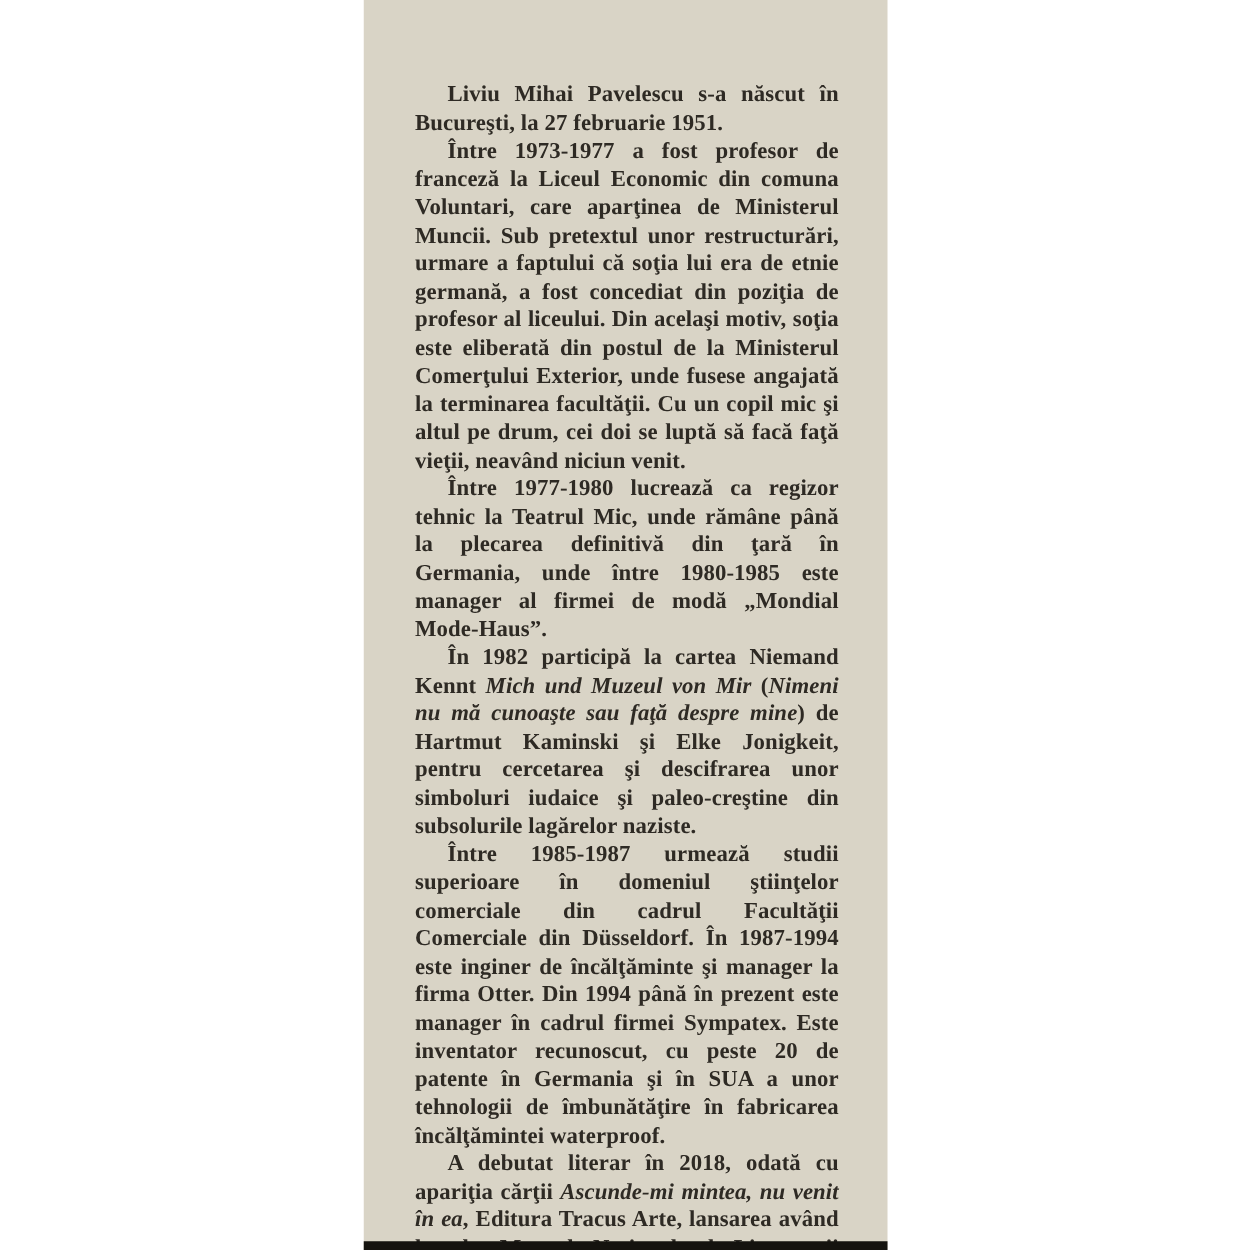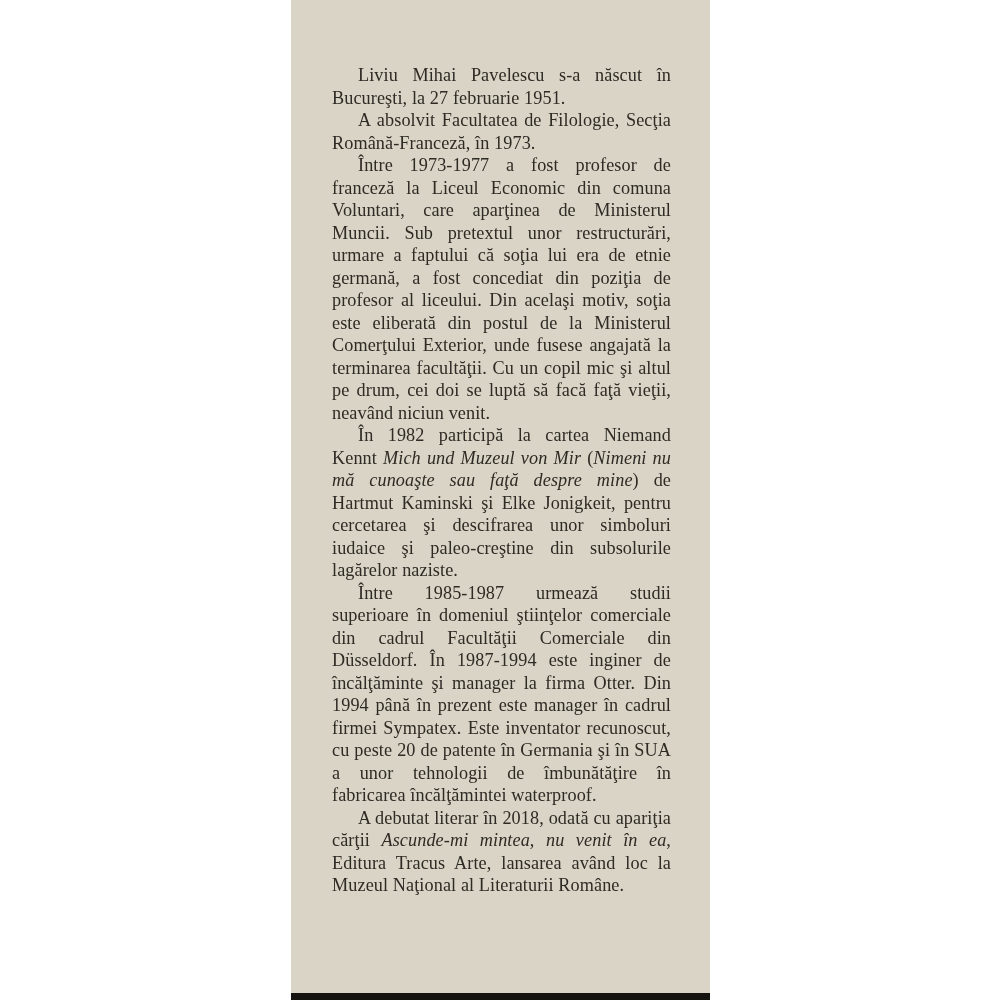--- a/index.html
+++ b/index.html
@@ -18,20 +18,21 @@
     background: #ffffff;
   }
   .paper {
     position: absolute;
     left: 291px;
     top: 0;
     width: 419px;
     height: 1000px;
     background: #d9d4c6;
     box-sizing: border-box;
+    font-weight: bold;
   }
   .text-block {
     position: absolute;
     left: 41px;
     top: 64px;
     width: 339px;
     color: #2e2a24;
     font-size: 18.2px;
     line-height: 22.5px;
     text-align: justify;
@@ -54,21 +55,21 @@
     background: #15130f;
   }
 </style>
 </head>
 <body>
 
 <div class="stage" style="background: rgb(255, 255, 255);">
   <div class="paper" style="background: rgb(217, 212, 198);">
     <div class="text-block" style="color: rgb(46, 42, 36);">
         <p><span>Liviu Mihai Pavelescu s-a născut în Bucureşti, la 27 februarie 1951.</span></p>
-        <p><span>A absolvit Facultatea de Filologie, Secţia Română-Franceză, în 1973.</span></p>
         <p><span>Între 1973-1977 a fost profesor de franceză la Liceul Economic din comuna Voluntari, care aparţinea de Ministerul Muncii. Sub pretextul unor restructurări, urmare a faptului că soţia lui era de etnie germană, a fost concediat din poziţia de profesor al liceului. Din acelaşi motiv, soţia este eliberată din postul de la Ministerul Comerţului Exterior, unde fusese angajată la terminarea facultăţii. Cu un copil mic şi altul pe drum, cei doi se luptă să facă faţă vieţii, neavând niciun venit.</span></p>
+        <p><span>Între 1977-1980 lucrează ca regizor tehnic la Teatrul Mic, unde rămâne până la plecarea definitivă din ţară în Germania, unde între 1980-1985 este manager al firmei de modă „Mondial Mode-Haus”.</span></p>
         <p><span>În 1982 participă la cartea Niemand Kennt </span><span class="italic">Mich und Muzeul von Mir</span><span> (</span><span class="italic">Nimeni nu mă cunoaşte sau faţă despre mine</span><span>) de Hartmut Kaminski şi Elke Jonigkeit, pentru cercetarea şi descifrarea unor simboluri iudaice şi paleo-creştine din subsolurile lagărelor naziste.</span></p>
         <p><span>Între 1985-1987 urmează studii superioare în domeniul ştiinţelor comerciale din cadrul Facultăţii Comerciale din Düsseldorf. În 1987-1994 este inginer de încălţăminte şi manager la firma Otter. Din 1994 până în prezent este manager în cadrul firmei Sympatex. Este inventator recunoscut, cu peste 20 de patente în Germania şi în SUA a unor tehnologii de îmbunătăţire în fabricarea încălţămintei waterproof.</span></p>
         <p><span>A debutat literar în 2018, odată cu apariţia cărţii </span><span class="italic">Ascunde-mi mintea, nu venit în ea</span><span>, Editura Tracus Arte, lansarea având loc la Muzeul Naţional al Literaturii Române.</span></p>
       </div>
     <div class="bottom-bar" style="background: rgb(21, 19, 15);"></div>
   </div>
 </div>
 
 </body></html>

